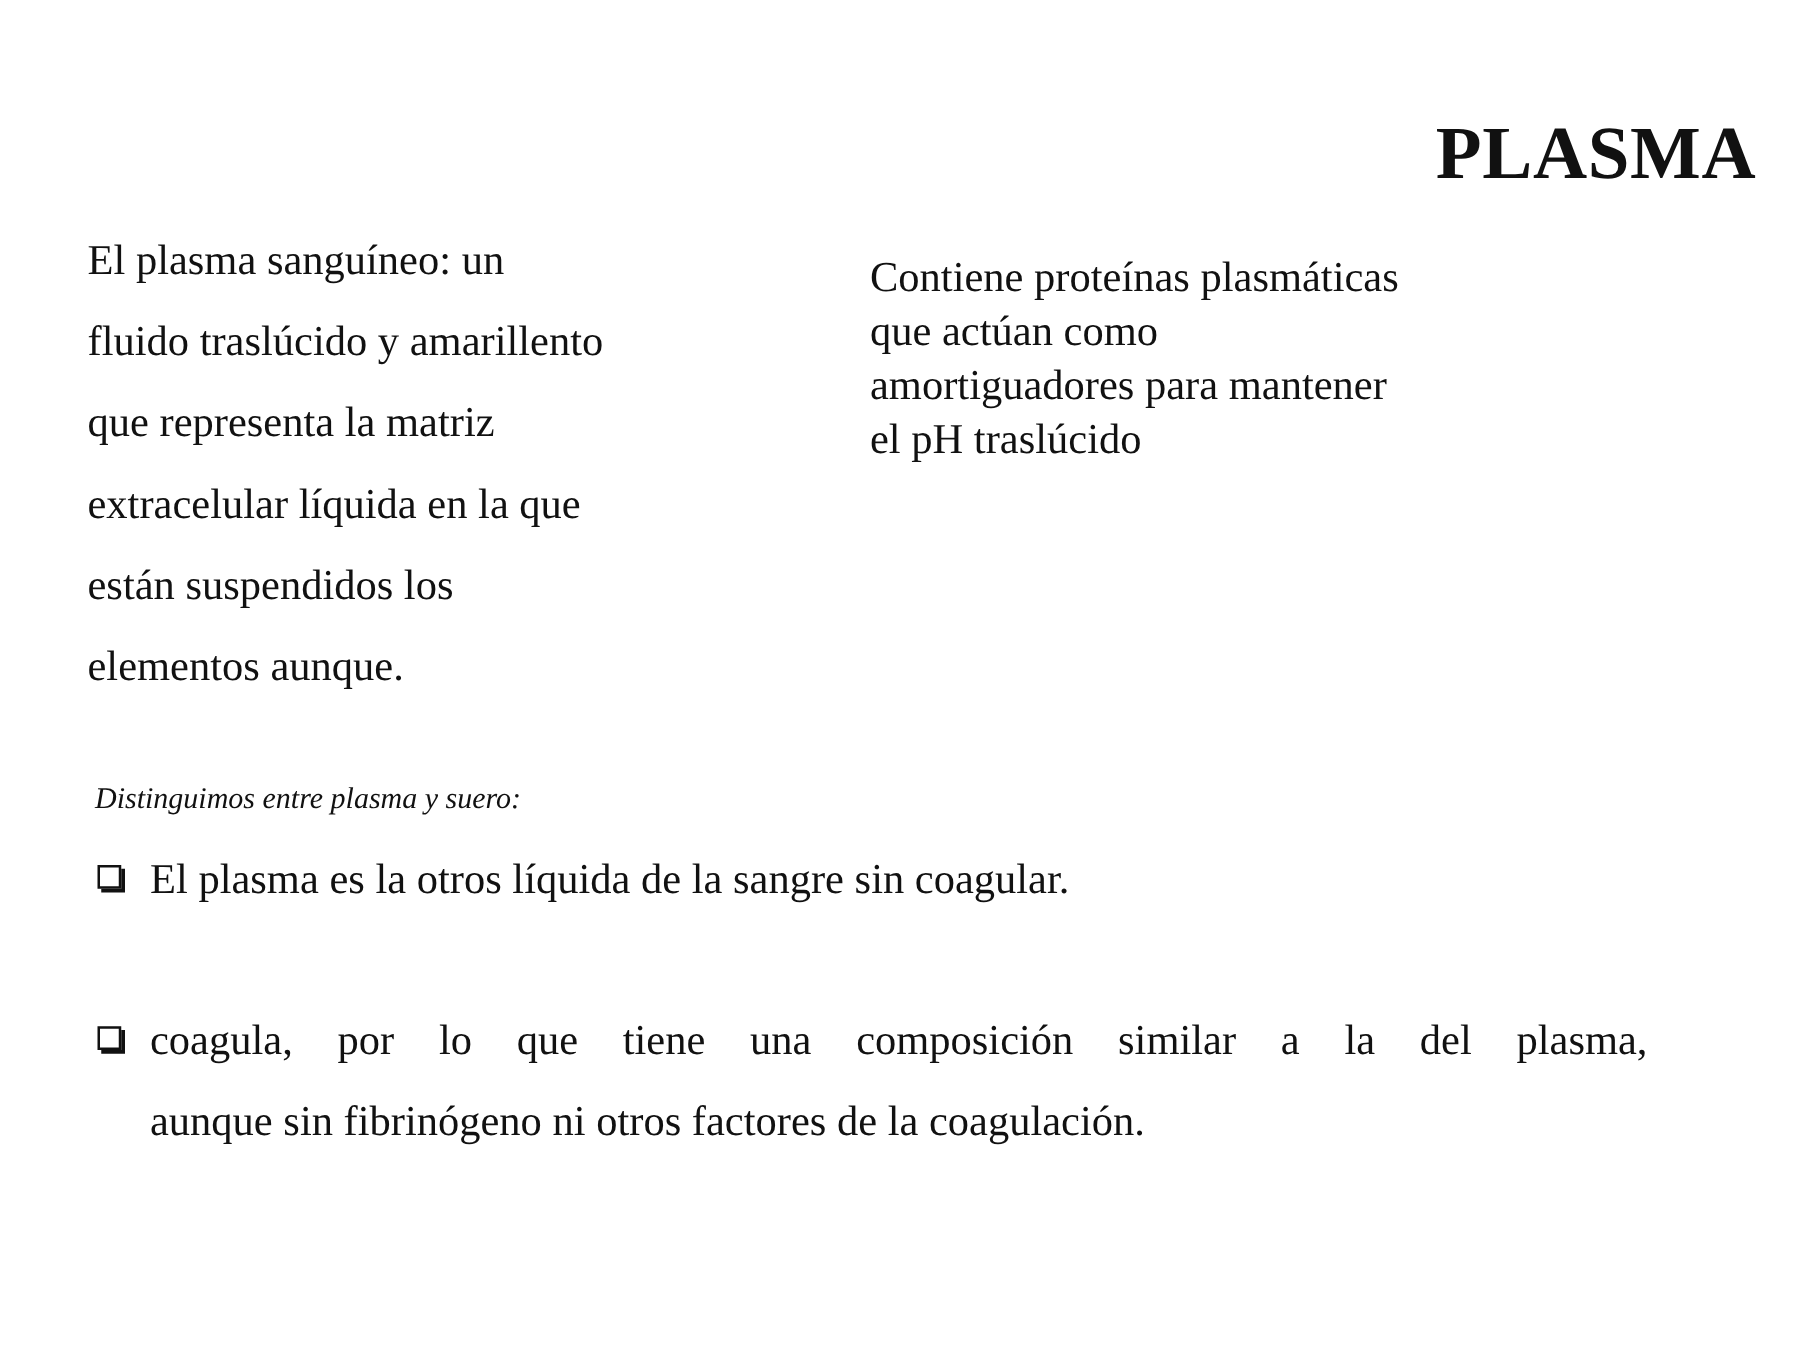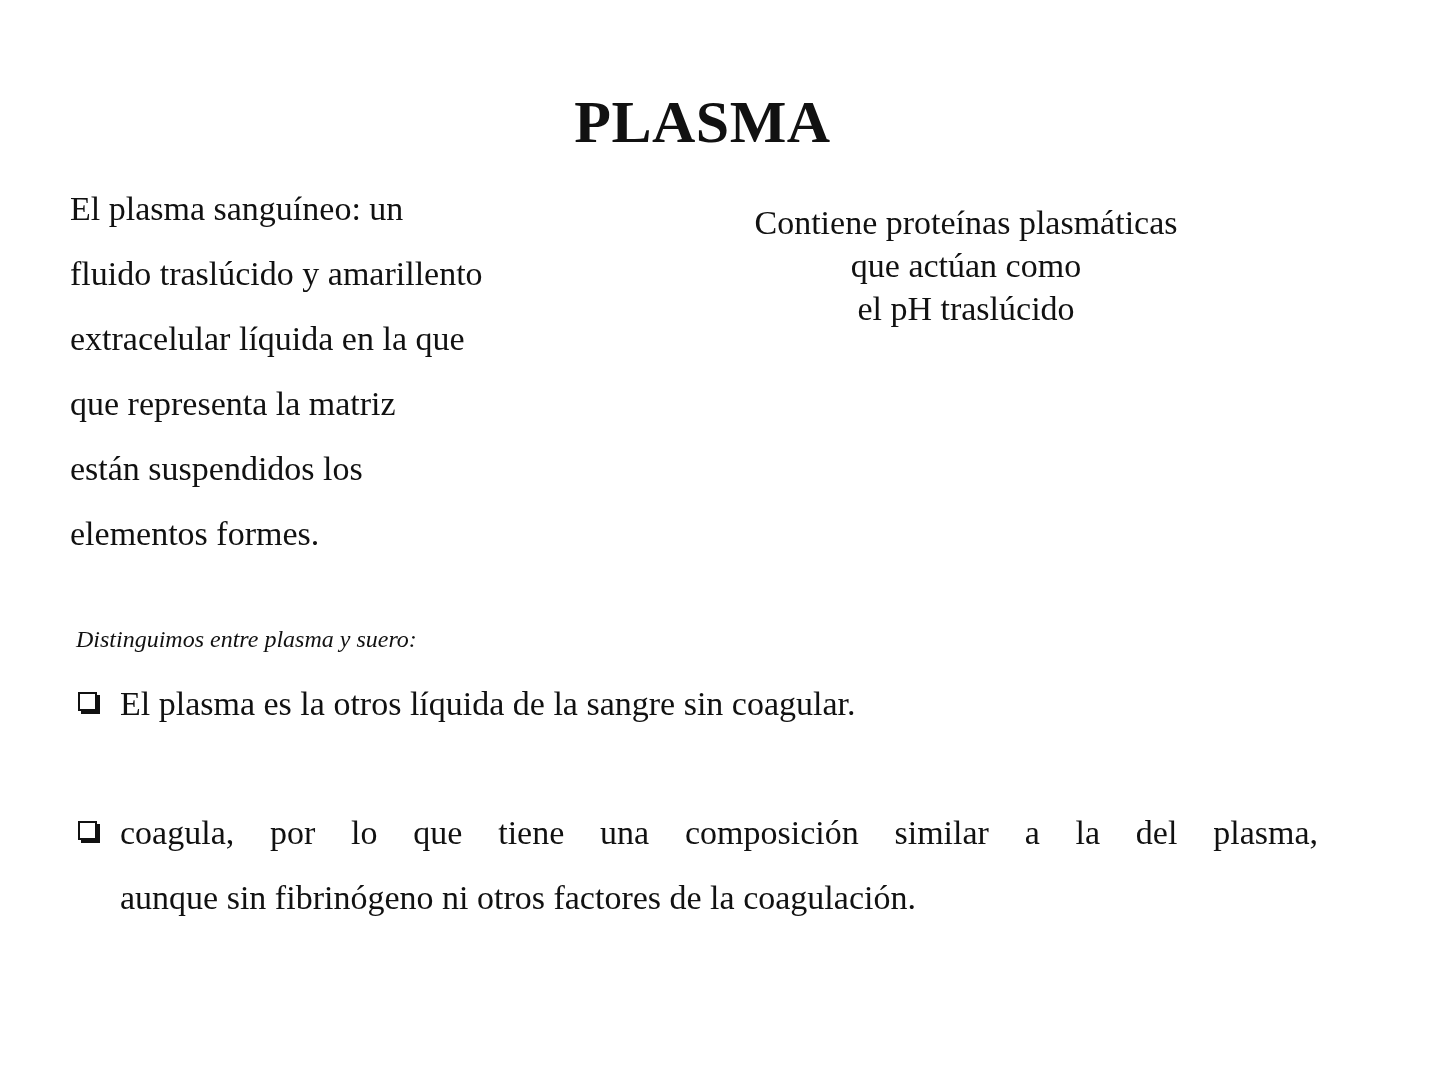--- a/index.html
+++ b/index.html
@@ -13,21 +13,21 @@
       position: relative;
       overflow: hidden;
       font-family: "DejaVu Serif", "Liberation Serif", serif;
       color: #111111;
     }
     .slide-title {
       position: absolute;
       top: 48px;
       left: 0;
       width: 1405px;
-      text-align: center;
+      text-align: right;
       font-family: "Liberation Serif", "DejaVu Serif", serif;
       font-size: 60px;
       line-height: 68px;
       letter-spacing: 0.5px;
     }
     .left-block {
       position: absolute;
       top: 176px;
       left: 70px;
       width: 516px;
@@ -35,21 +35,21 @@
       font-family: "Liberation Serif", "DejaVu Serif", serif;
       font-size: 34px;
       line-height: 65px;
     }
     .left-block span { display: block; white-space: nowrap; }
     .right-block {
       position: absolute;
       top: 201px;
       left: 696px;
       width: 540px;
-      text-align: center;
+      text-align: left;
       font-family: "Liberation Serif", "DejaVu Serif", serif;
       font-size: 34px;
       line-height: 43px;
     }
     .right-block span { display: block; white-space: nowrap; }
     .subheading {
       position: absolute;
       top: 614px;
       left: 76px;
       font-family: "Liberation Serif", "DejaVu Serif", serif;
@@ -91,29 +91,30 @@
     }
   </style>
 </head>
 <body>
 
 <h1 class="slide-title">PLASMA</h1>
 
 <div class="left-block">
   <span>El plasma sanguíneo: un</span>
   <span>fluido traslúcido y amarillento</span>
+  <span>que representa la matriz</span>
   <span>extracelular líquida en la que</span>
-  <span>que representa la matriz</span>
   <span>están suspendidos los</span>
-  <span>elementos formes.</span>
+  <span>elementos aunque.</span>
 </div>
 
 <div class="right-block">
   <span>Contiene proteínas plasmáticas</span>
   <span>que actúan como</span>
+  <span>amortiguadores para mantener</span>
   <span>el pH traslúcido</span>
 </div>
 
 <div class="subheading">Distinguimos entre plasma y suero:</div>
 
 <div class="bullet bullet-1">
   <span class="bullet-box"></span>
   <div class="bullet-text">
     <span>El plasma es la otros líquida de la sangre sin coagular.</span>
   </div>

